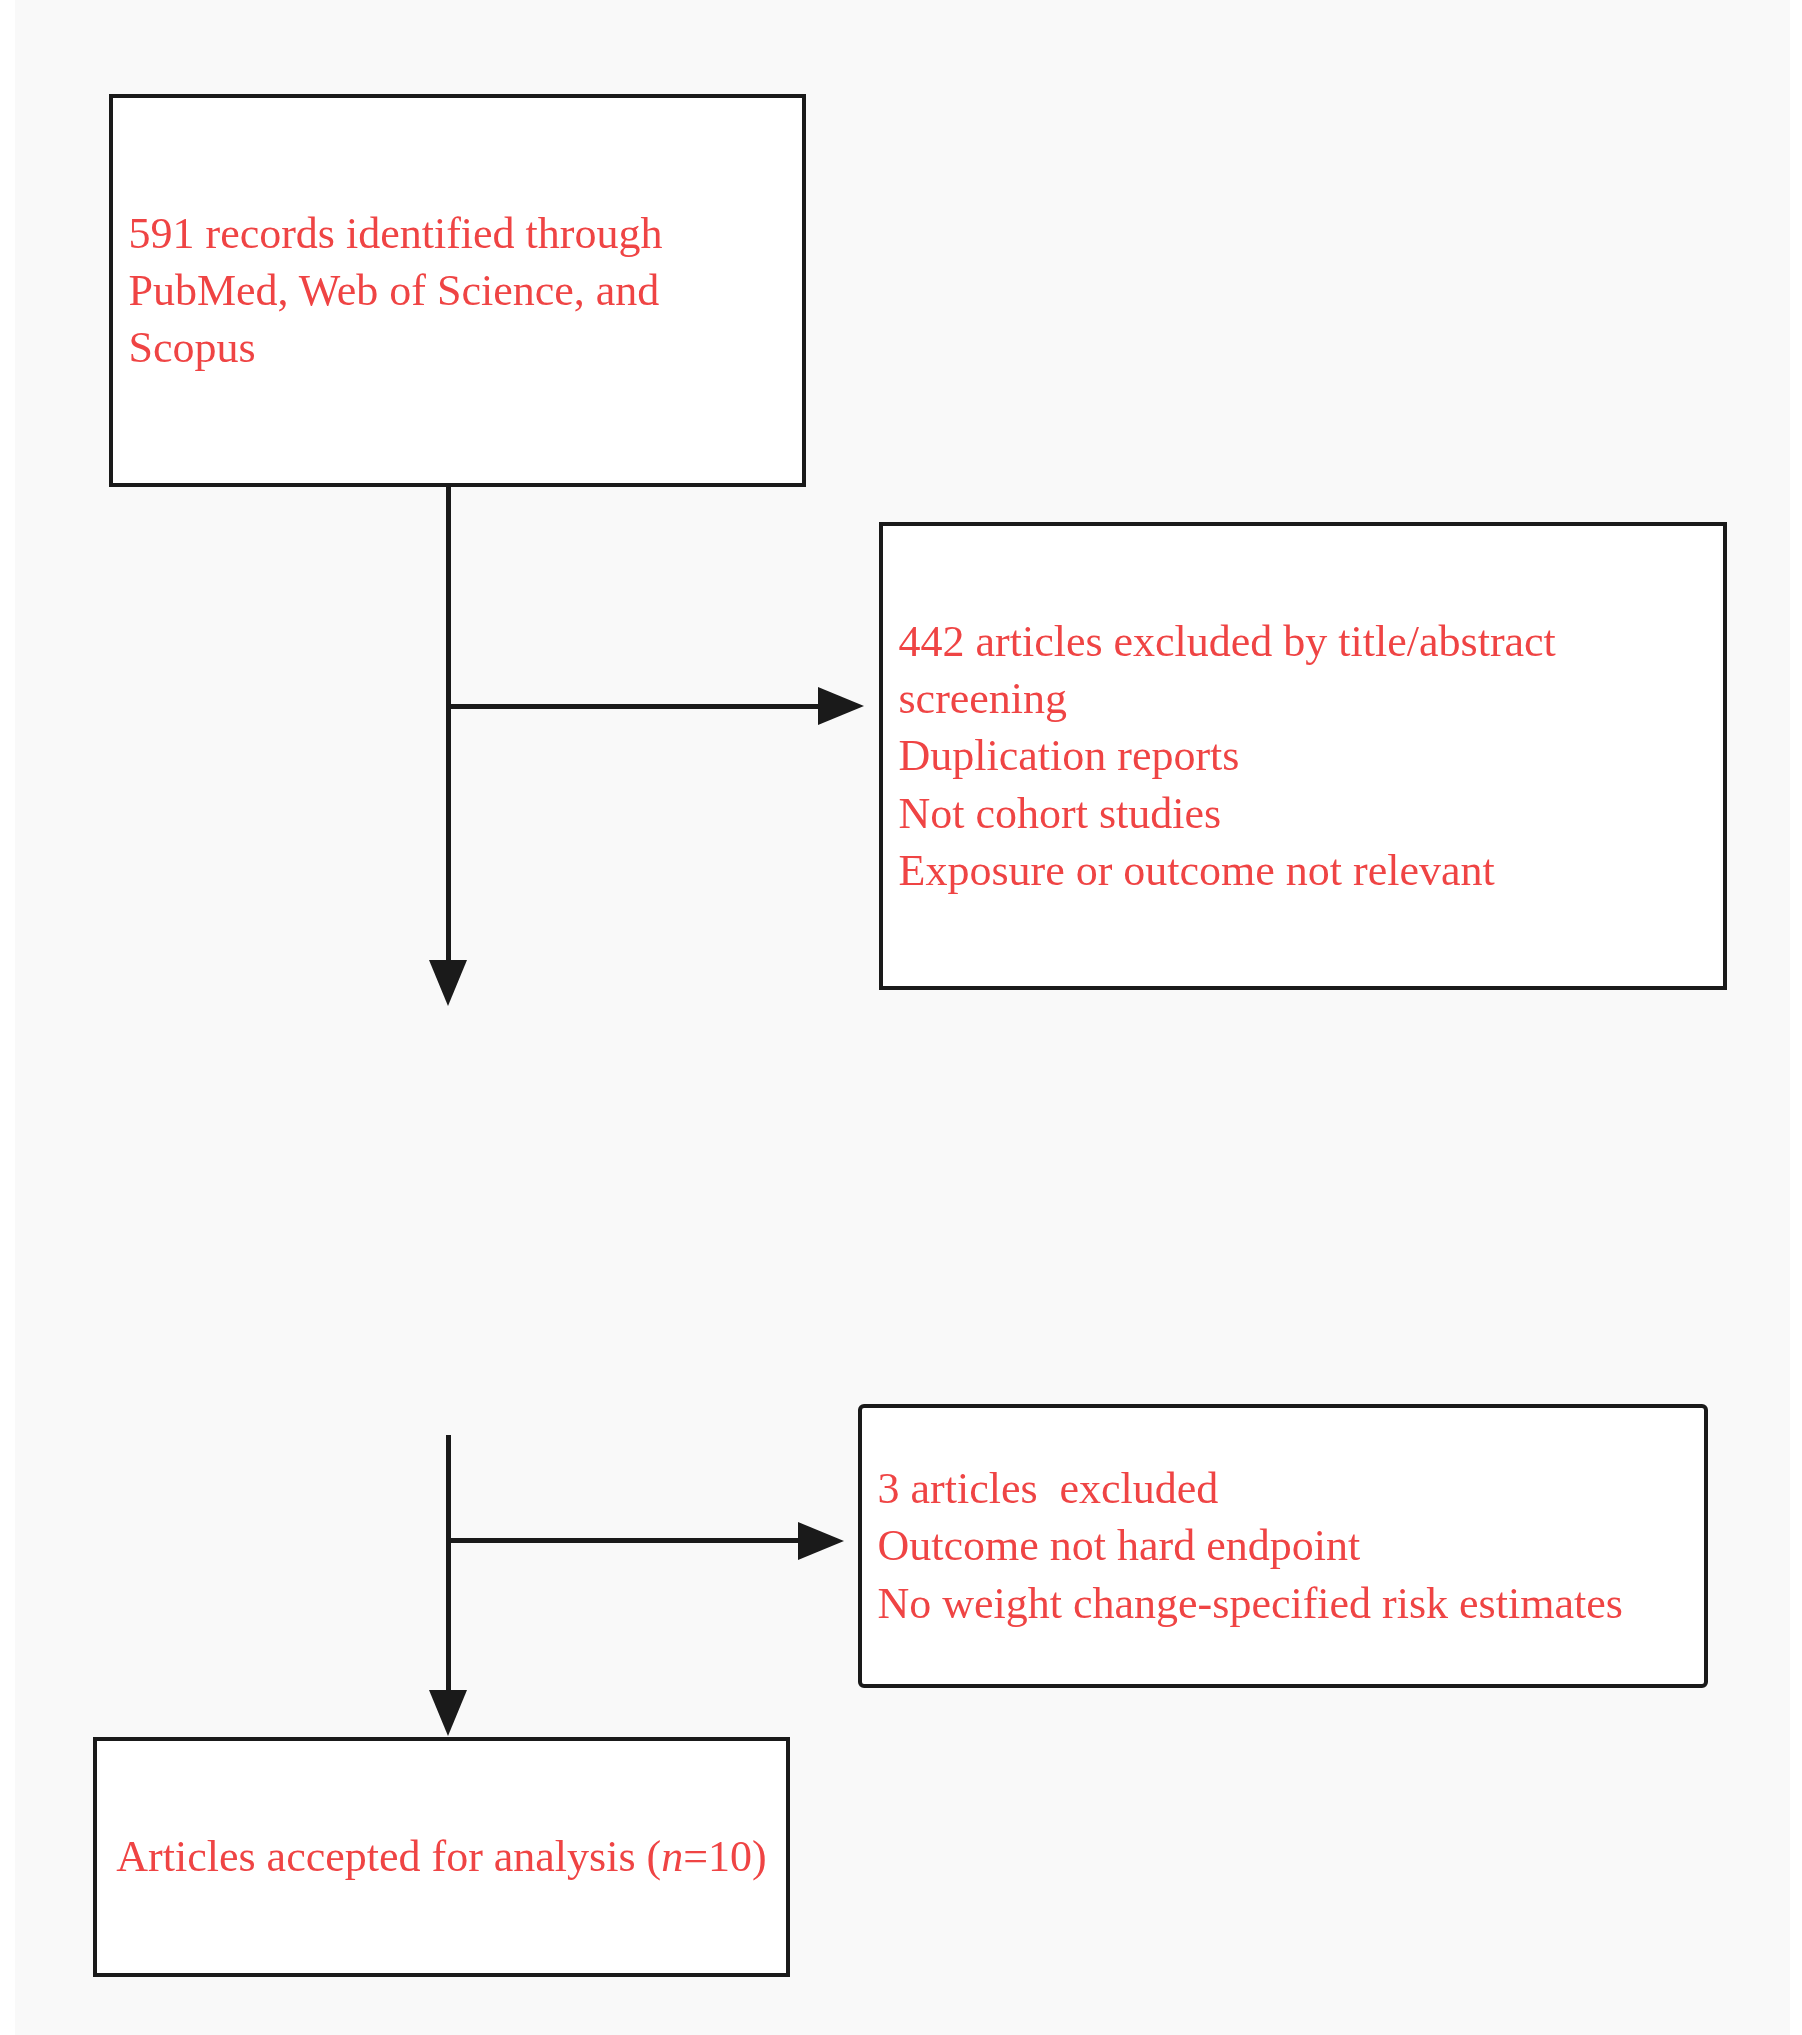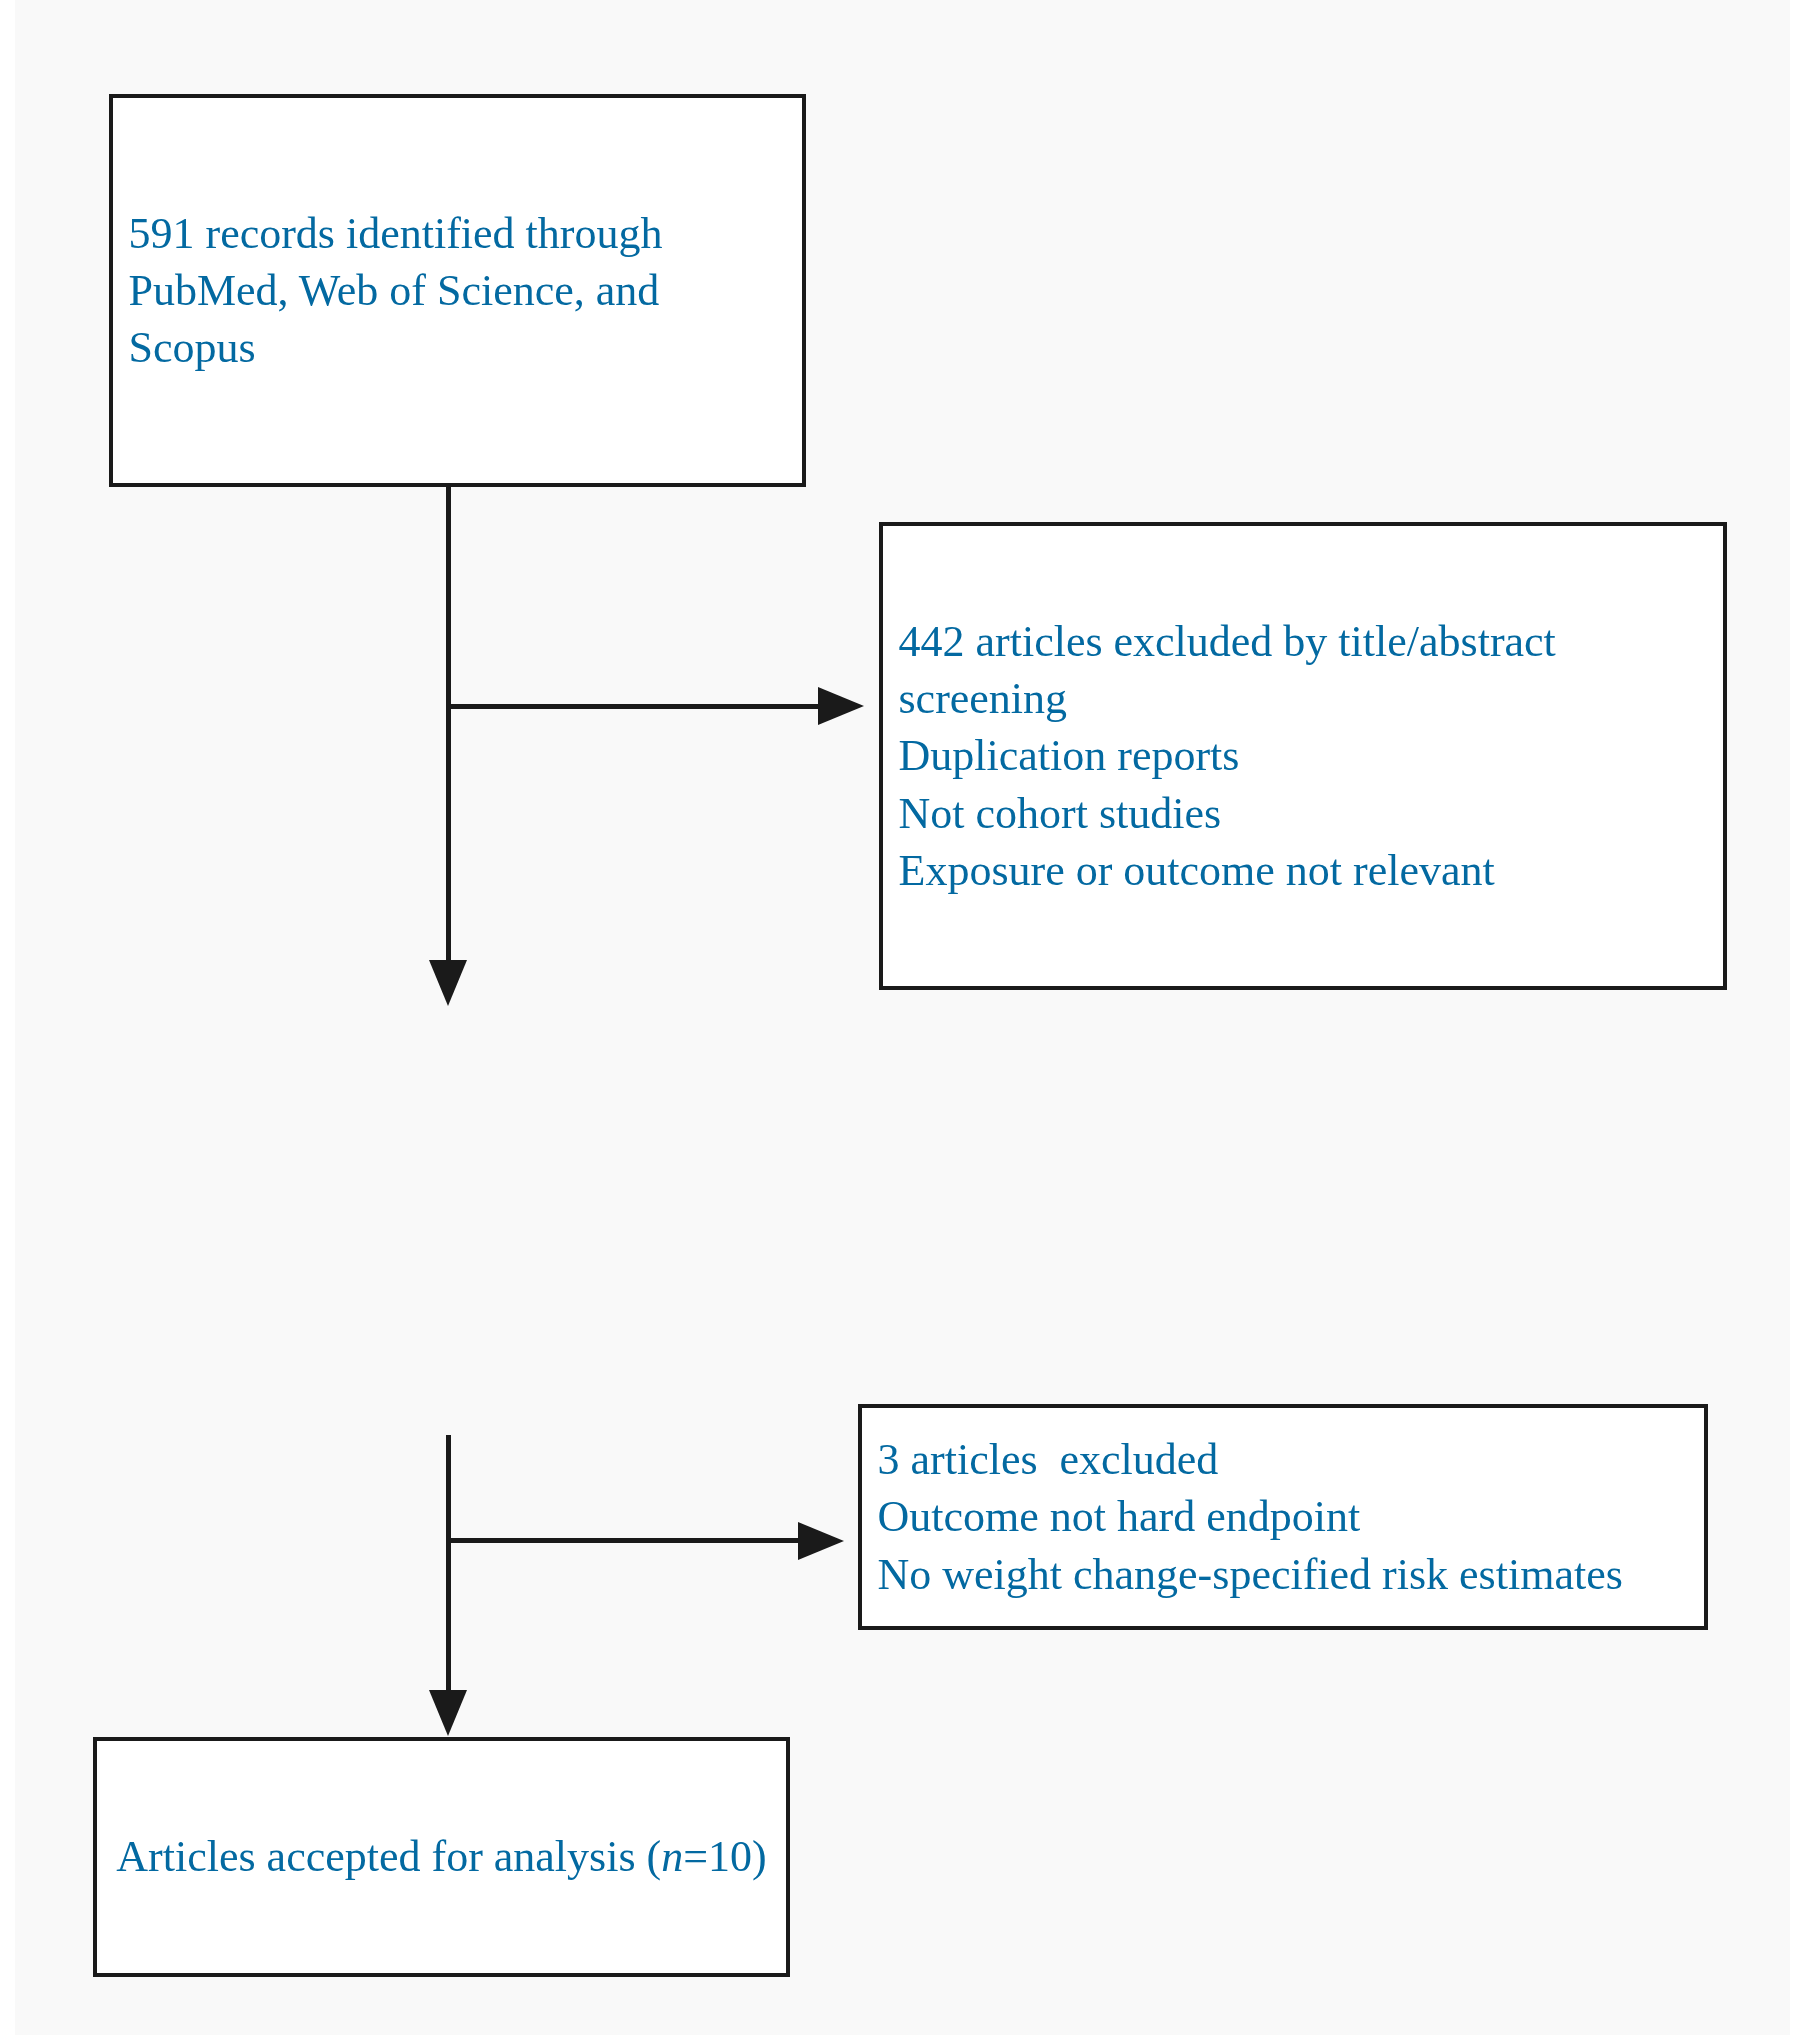--- a/index.html
+++ b/index.html
@@ -29,21 +29,21 @@
     border: 4.5px solid #1a1a1a;
     box-sizing: border-box;
     display: flex;
     align-items: center;
     overflow: hidden;
   }
   .node-text {
     width: 100%;
     font-size: 44px;
     line-height: 1.30;
-    color: #0369a1;
+    color: #ef4444;
     padding: 0 15.5px;
     box-sizing: border-box;
     white-space: pre-wrap;
   }
   .node-text.left { text-align: left; }
   .node-text.center { text-align: center; }
   .ital { font-style: italic; }
 
   
   .v-line {
@@ -96,21 +96,21 @@
     </div>
 
     <div class="node-box" style="left:864px; top:522px; width:848px; height:468px;">
       <div class="node-text left">442 articles excluded by title/abstract screening
 Duplication reports
 Not cohort studies
 Exposure or outcome not relevant</div>
     </div>
 
 
-    <div class="node-box" style="left:843px; top:1404px; width:850px; height:226px;">
+    <div class="node-box" style="left:843px; top:1404px; width:850px; height:284px;border-radius:6px;">
       <div class="node-text left">3 articles  excluded
 Outcome not hard endpoint
 No weight change-specified risk estimates</div>
     </div>
 
     <div class="node-box" style="left:78px; top:1737px; width:697px; height:240px;">
       <div class="node-text center"><span>Articles accepted for analysis (</span><span class="ital">n</span><span>=10)</span></div>
     </div>
 
   </div>

